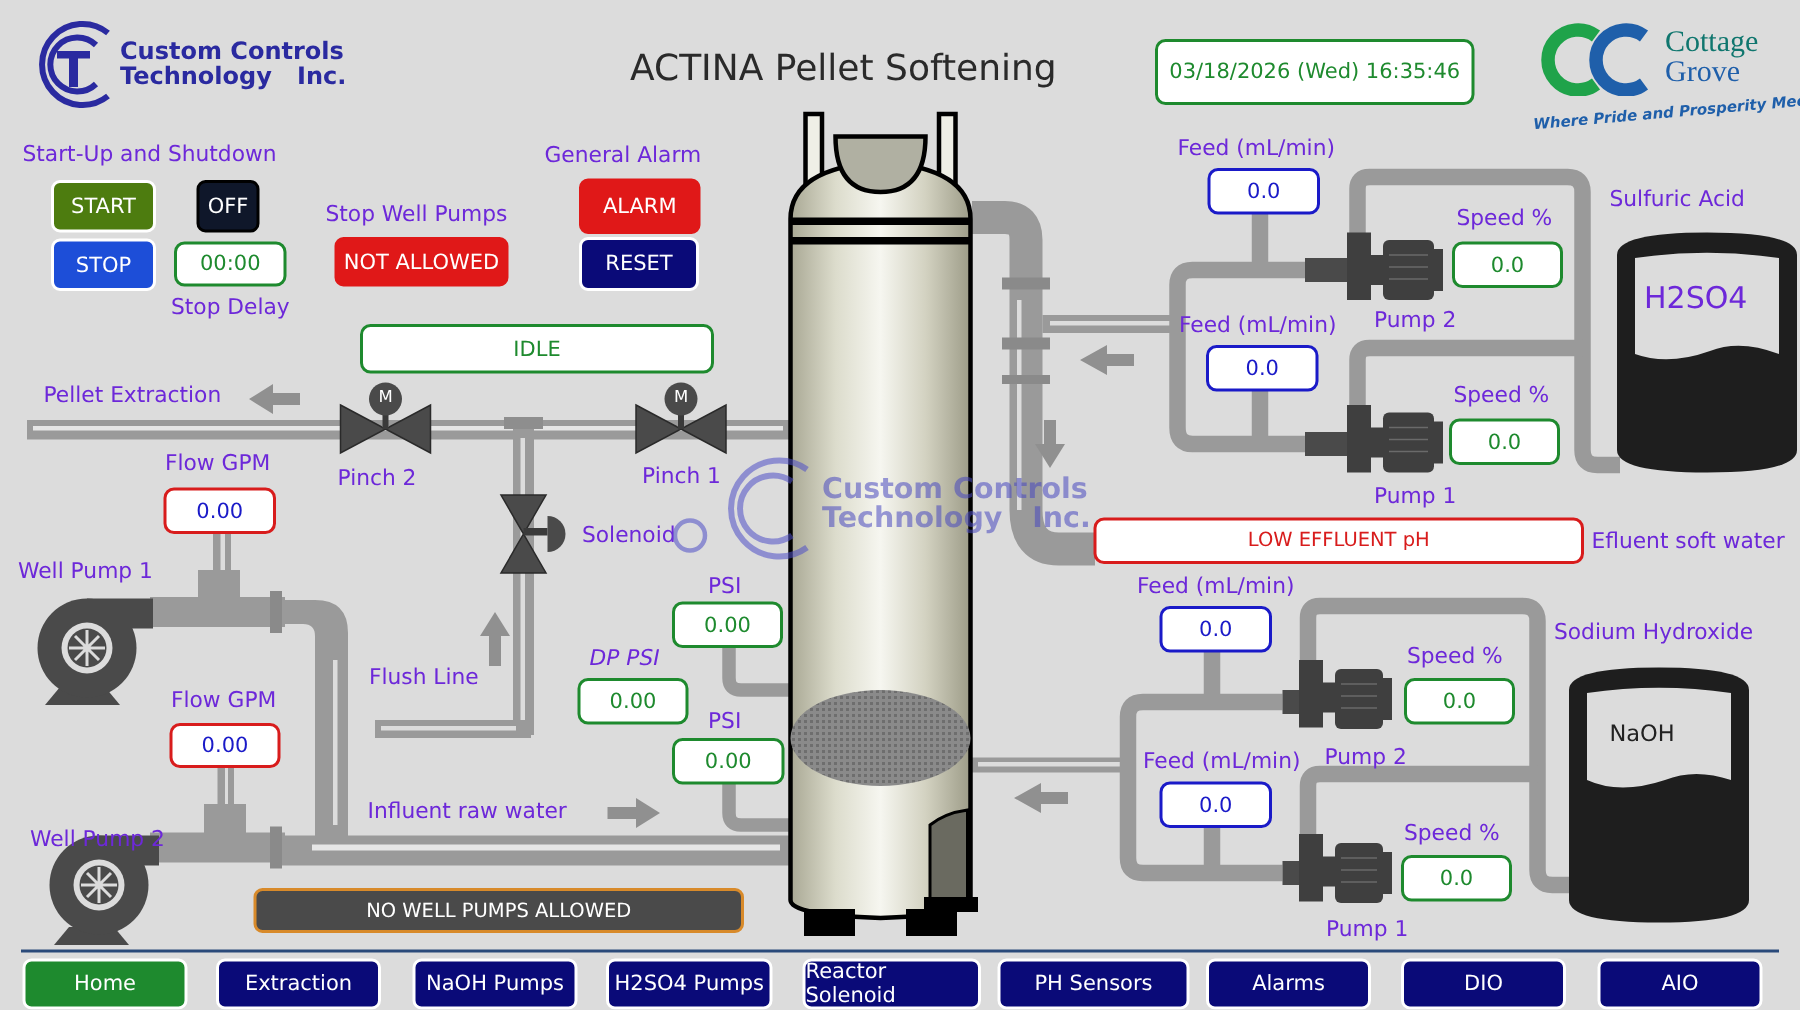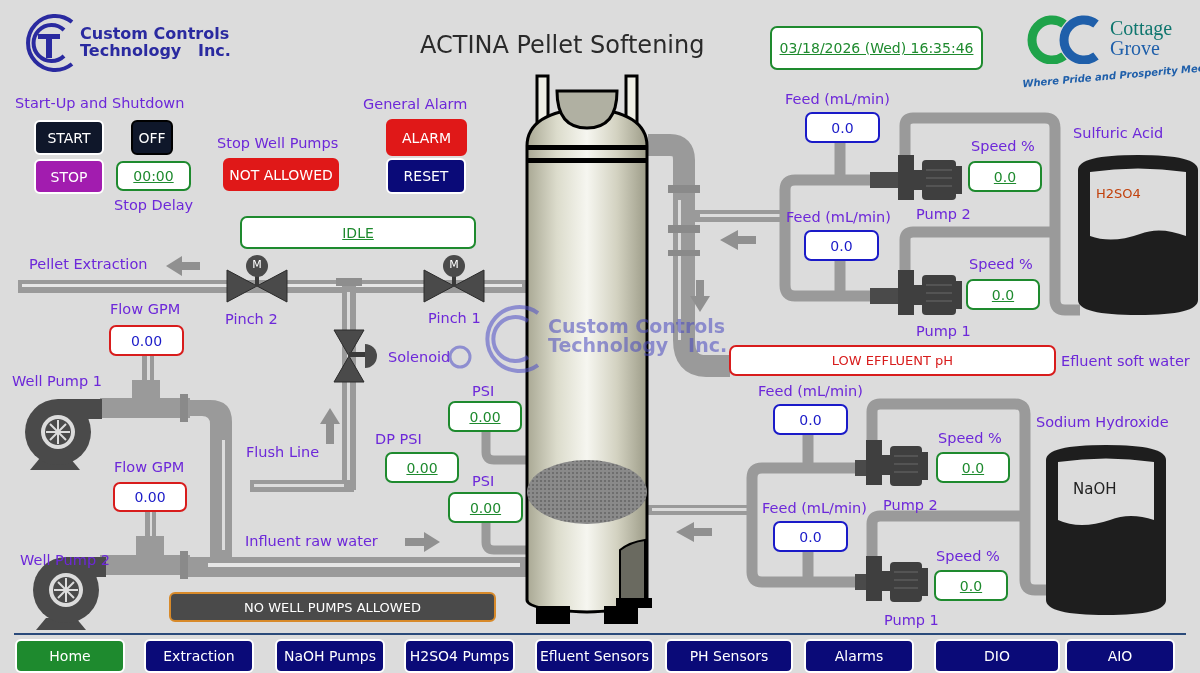--- a/index.html
+++ b/index.html
@@ -1,21 +1,21 @@
 <!DOCTYPE html>
 <html><head>
 <meta charset="utf-8">
 <style>
   html,body{margin:0;padding:0;}
   body{width:1200px;height:673px;background:#dcdcdc;position:relative;overflow:hidden;font-family:"DejaVu Sans","Liberation Sans",sans-serif;color:#222;}
   .abs{position:absolute;}
   .lbl{position:absolute;font-size:14.5px;color:#6d28d9;white-space:nowrap;}
   .btn{position:absolute;border-radius:6px;color:#fff;font-size:14px;display:flex;align-items:center;justify-content:center;box-sizing:border-box;border:2px solid #fff;cursor:pointer;}
   .val{position:absolute;background:#fff;border-radius:7px;font-size:14px;display:flex;align-items:center;justify-content:center;box-sizing:border-box;}
-  .val.green{border:2px solid #1e8a2e;color:#1e8a2e;text-decoration:underline;}
+  .val.green{border:2px solid #1e8a2e;color:#1e8a2e;}
   .val.blue{border:2px solid #1a1ac8;color:#1a1ac8;}
   .val.redb{border:2px solid #d81c1c;color:#1a1ac8;}
   .navbtn{position:absolute;top:639px;height:34px;background:#0a0a78;color:#fff;font-size:14px;border-radius:6px;border:2px solid #fff;box-sizing:border-box;display:flex;align-items:center;justify-content:center;cursor:pointer;}
 </style>
 </head>
 <body>
 
 <svg class="abs" style="left:0;top:0" width="1200" height="673">
   <defs>
     <linearGradient id="vesselGrad" x1="0" x2="1" y1="0" y2="0">
@@ -220,22 +220,22 @@
   </svg>
   <div class="abs" style="left:90px;top:8px;color:#0f766e;font-family:'Liberation Serif',serif;font-size:20px;line-height:20px;">Cottage</div>
   <div class="abs" style="left:90px;top:28px;color:#1f5faa;font-family:'Liberation Serif',serif;font-size:20px;line-height:20px;">Grove</div>
   <div class="abs" style="left:2px;top:60px;color:#1f5faa;font-size:10px;font-style:italic;font-weight:bold;transform:rotate(-5deg);white-space:nowrap;">Where Pride and Prosperity Meet</div>
 </div>
 
 <div class="abs" style="left:420px;top:31px;font-size:24px;color:#2a2a2a;">ACTINA Pellet Softening</div>
 <div class="val green" style="left:770px;top:26px;width:213px;height:44px;font-size:14px;">03/18/2026 (Wed) 16:35:46</div>
 
 <div class="lbl" style="left:15px;top:95px;">Start-Up and Shutdown</div>
-<div class="btn" style="left:34px;top:120px;width:70px;height:35px;background:#0f172a;">START</div>
-<div class="btn" style="left:34px;top:159px;width:70px;height:35px;background:#a21caf;">STOP</div>
+<div class="btn" style="left:34px;top:120px;width:70px;height:35px;background:#4d7c0f;">START</div>
+<div class="btn" style="left:34px;top:159px;width:70px;height:35px;background:#1d4ed8;">STOP</div>
 <div class="btn" style="left:131px;top:120px;width:42px;height:35px;background:#0f172a;border-color:#000;">OFF</div>
 <div class="val green" style="left:116px;top:161px;width:75px;height:30px;">00:00</div>
 <div class="lbl" style="left:114px;top:197px;">Stop Delay</div>
 
 <div class="lbl" style="left:217px;top:135px;">Stop Well Pumps</div>
 <div class="btn" style="left:223px;top:158px;width:116px;height:33px;background:#e01818;border-color:#e01818;">NOT ALLOWED</div>
 
 <div class="lbl" style="left:363px;top:96px;">General Alarm</div>
 <div class="btn" style="left:386px;top:119px;width:81px;height:37px;background:#e01818;border-color:#e01818;">ALARM</div>
 <div class="btn" style="left:386px;top:158px;width:80px;height:36px;background:#0a0a78;">RESET</div>
@@ -253,40 +253,40 @@
 
 <div class="lbl" style="left:12px;top:373px;">Well Pump 1</div>
 <div class="lbl" style="left:110px;top:301px;">Flow GPM</div>
 <div class="val redb" style="left:109px;top:325px;width:75px;height:31px;">0.00</div>
 <div class="lbl" style="left:20px;top:552px;">Well Pump 2</div>
 <div class="lbl" style="left:114px;top:459px;">Flow GPM</div>
 <div class="val redb" style="left:113px;top:482px;width:74px;height:30px;">0.00</div>
 
 <div class="lbl" style="left:472px;top:383px;">PSI</div>
 <div class="val green" style="left:448px;top:401px;width:74px;height:31px;">0.00</div>
-<div class="lbl" style="left:375px;top:431px;">DP PSI</div>
+<div class="lbl" style="left:393px;top:431px;font-style:italic;">DP PSI</div>
 <div class="val green" style="left:385px;top:452px;width:74px;height:31px;">0.00</div>
 <div class="lbl" style="left:472px;top:473px;">PSI</div>
 <div class="val green" style="left:448px;top:492px;width:75px;height:31px;">0.00</div>
 
 <div class="abs" style="left:440px;top:295px;width:300px;height:80px;opacity:0.55;">
   <svg class="abs" style="left:0;top:0" width="120" height="80">
     <path d="M98 18 A32 32 0 1 0 98 70" fill="none" stroke="#5050c8" stroke-width="4"></path>
     <path d="M88 26 A22 22 0 1 0 88 62" fill="none" stroke="#5050c8" stroke-width="4"></path>
     <circle cx="20" cy="62" r="10" fill="none" stroke="#5050c8" stroke-width="3"></circle>
   </svg>
   <div class="abs" style="left:108px;top:22px;font-weight:bold;color:#4a4ac0;font-size:19px;line-height:19px;">Custom Controls</div>
   <div class="abs" style="left:108px;top:41px;font-weight:bold;color:#4a4ac0;font-size:19px;line-height:19px;white-space:pre;">Technology   Inc.</div>
 </div>
 
 <div class="val" style="left:729px;top:345px;width:327px;height:31px;border:2px solid #d81c1c;color:#d81c1c;font-size:13px;">LOW EFFLUENT pH</div>
 <div class="lbl" style="left:1061px;top:353px;">Efluent soft water</div>
 
 <div class="lbl" style="left:1073px;top:125px;">Sulfuric Acid</div>
-<div class="abs" style="left:1096px;top:186px;font-size:13px;color:#c2410c;">H2SO4</div>
+<div class="abs" style="left:1096px;top:186px;font-size:20px;color:#6d28d9;">H2SO4</div>
 
 <div class="lbl" style="left:785px;top:91px;">Feed (mL/min)</div>
 <div class="val blue" style="left:805px;top:112px;width:75px;height:31px;">0.0</div>
 <div class="lbl" style="left:971px;top:138px;">Speed %</div>
 <div class="val green" style="left:968px;top:161px;width:74px;height:31px;">0.0</div>
 <div class="lbl" style="left:916px;top:206px;">Pump 2</div>
 
 <div class="lbl" style="left:786px;top:209px;">Feed (mL/min)</div>
 <div class="val blue" style="left:804px;top:230px;width:75px;height:31px;">0.0</div>
 <div class="lbl" style="left:969px;top:256px;">Speed %</div>
@@ -305,17 +305,17 @@
 <div class="lbl" style="left:762px;top:500px;">Feed (mL/min)</div>
 <div class="val blue" style="left:773px;top:521px;width:75px;height:31px;">0.0</div>
 <div class="lbl" style="left:936px;top:548px;">Speed %</div>
 <div class="val green" style="left:934px;top:570px;width:74px;height:31px;">0.0</div>
 <div class="lbl" style="left:884px;top:612px;">Pump 1</div>
 
 <div class="navbtn" style="left:15px;width:110px;background:#1e8a2e;">Home</div>
 <div class="navbtn" style="left:144px;width:110px;">Extraction</div>
 <div class="navbtn" style="left:275px;width:110px;">NaOH Pumps</div>
 <div class="navbtn" style="left:404px;width:111px;">H2SO4 Pumps</div>
-<div class="navbtn" style="left:535px;width:119px;">Efluent Sensors</div>
+<div class="navbtn" style="left:535px;width:119px;">Reactor Solenoid</div>
 <div class="navbtn" style="left:665px;width:128px;">PH Sensors</div>
 <div class="navbtn" style="left:804px;width:110px;">Alarms</div>
-<div class="navbtn" style="left:934px;width:126px;">DIO</div>
+<div class="navbtn" style="left:934px;width:110px;">DIO</div>
 <div class="navbtn" style="left:1065px;width:110px;">AIO</div>
 
 </body></html>

